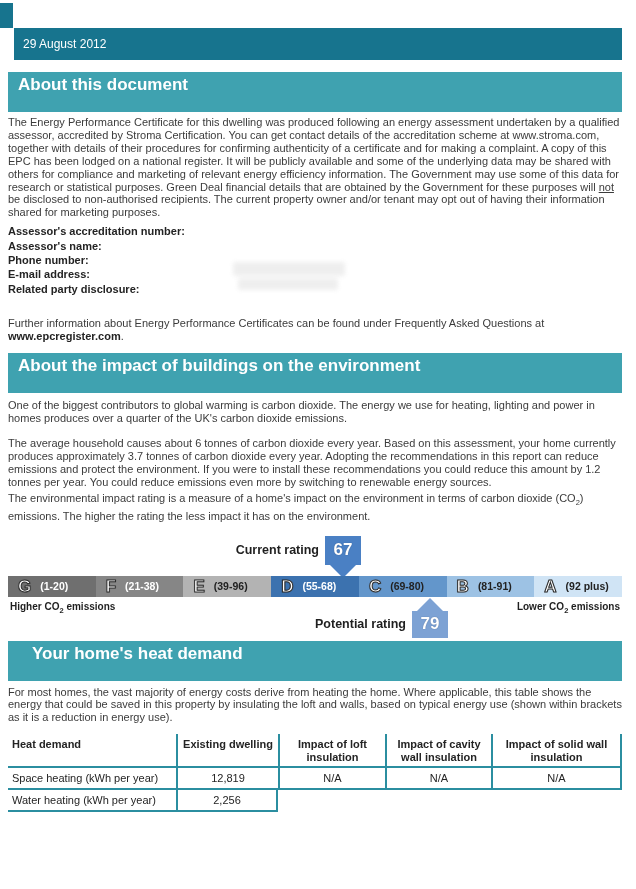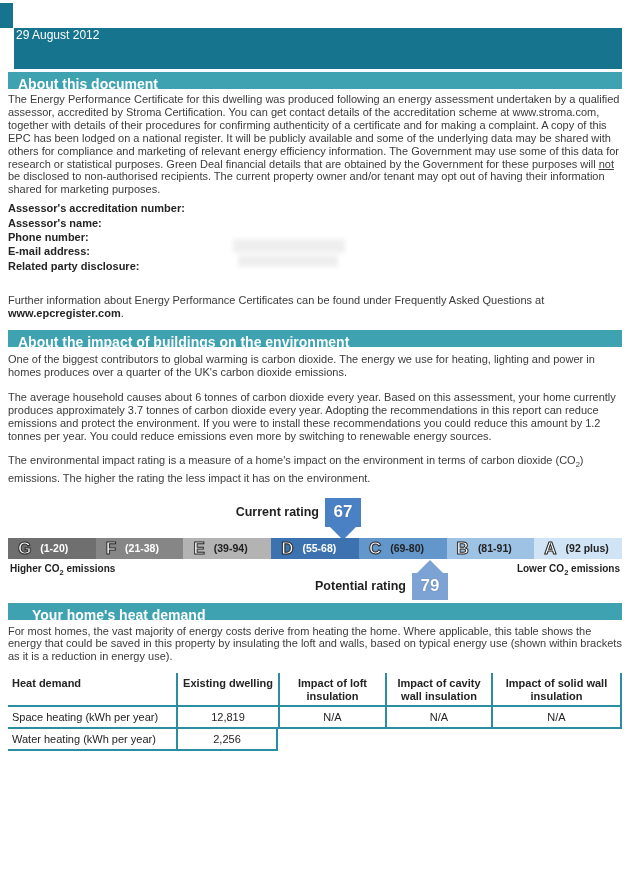--- a/index.html
+++ b/index.html
@@ -1,37 +1,37 @@
 <!DOCTYPE html>
 <html style="--header-teal: #17748e; --section-teal: #3fa2b0; --table-border: #2b8ea0; --current-marker: #4a80c4; --potential-marker: #7da2d4;"><head>
 <meta charset="utf-8">
 <style>
   html,body{margin:0;padding:0;background:#fff;}
   .page{position:relative;width:636px;height:889px;background:#ffffff;
         font-family:"Liberation Sans",sans-serif;color:#3b3b3b;overflow:hidden;}
   .corner-mark{position:absolute;left:0;top:3px;width:13px;height:25px;background:var(--header-teal);}
-  .topbar{position:absolute;left:14px;top:28px;width:608px;height:41px;background:var(--header-teal);
-          display:flex;justify-content:space-between;padding:0 2px;box-sizing:border-box;color:#fff;}
+  .topbar{position:absolute;left:14px;top:28px;width:608px;height:32px;background:var(--header-teal);
+          display:flex;align-items:center;justify-content:space-between;padding:0 9px;box-sizing:border-box;color:#fff;}
   .topbar .date{font-size:12px;}
   .topbar .title{font-size:15.5px;font-weight:bold;letter-spacing:.2px;}
   .content{position:absolute;left:8px;top:72px;width:614px;}
-  .secbar{height:17px;line-height:25px;background:var(--section-teal);color:#fff;font-weight:bold;
-          font-size:14px;padding-left:10px;box-sizing:border-box;}
+  .secbar{height:40px;line-height:25px;background:var(--section-teal);color:#fff;font-weight:bold;
+          font-size:17px;padding-left:10px;box-sizing:border-box;}
   .body-text{font-size:11px;line-height:12.9px;color:#3b3b3b;}
   .p1{margin-top:4px;}
   .u{text-decoration:underline;}
   .fields{margin-top:5px;position:relative;}
   .field{font-weight:bold;font-size:11px;line-height:14.4px;color:#242424;}
   .smudge{position:absolute;background:#8f8f8f;opacity:.14;filter:blur(2px);border-radius:2px;}
   .further{margin-top:21px;}
   .bold-link{font-weight:bold;color:#242424;}
   .secbar2{margin-top:10px;}
   .p-env1{margin-top:6px;}
   .p-env2{margin-top:12px;}
-  .p-env3{margin-top:11px;}
+  .p-env3{margin-top:3px;}
   sub.co2{font-size:7.5px;}
   
   .scale-wrap{position:relative;margin-top:9px;height:106px;}
   .current-row{position:absolute;top:4px;left:0;width:353px;display:flex;justify-content:flex-end;align-items:center;gap:6px;}
   .rating-label{font-size:12.5px;font-weight:bold;color:#1f1f1f;}
   .marker-box{width:36px;height:29px;display:flex;align-items:center;justify-content:center;
               color:#fff;font-size:17px;font-weight:bold;text-shadow:0 0 1px rgba(40,60,90,.6);}
   .current-box{background:var(--current-marker);}
   .current-pointer{position:absolute;top:33px;left:322px;width:0;height:0;
                    border-left:13px solid transparent;border-right:13px solid transparent;
@@ -112,21 +112,21 @@
           <div class="band" style="background-color: rgb(111, 111, 111);">
             <span class="band-letter">G</span>
             <span class="band-range" style="color: rgb(255, 255, 255);">(1-20)</span>
           </div>
           <div class="band" style="background-color: rgb(134, 134, 134);">
             <span class="band-letter">F</span>
             <span class="band-range" style="color: rgb(255, 255, 255);">(21-38)</span>
           </div>
           <div class="band" style="background-color: rgb(179, 179, 179);">
             <span class="band-letter">E</span>
-            <span class="band-range" style="color: rgb(34, 34, 34);">(39-94)</span>
+            <span class="band-range" style="color: rgb(34, 34, 34);">(39-96)</span>
           </div>
           <div class="band" style="background-color: rgb(60, 114, 175);">
             <span class="band-letter">D</span>
             <span class="band-range" style="color: rgb(255, 255, 255);">(55-68)</span>
           </div>
           <div class="band" style="background-color: rgb(99, 150, 203);">
             <span class="band-letter">C</span>
             <span class="band-range" style="color: rgb(34, 34, 34);">(69-80)</span>
           </div>
           <div class="band" style="background-color: rgb(157, 194, 228);">

